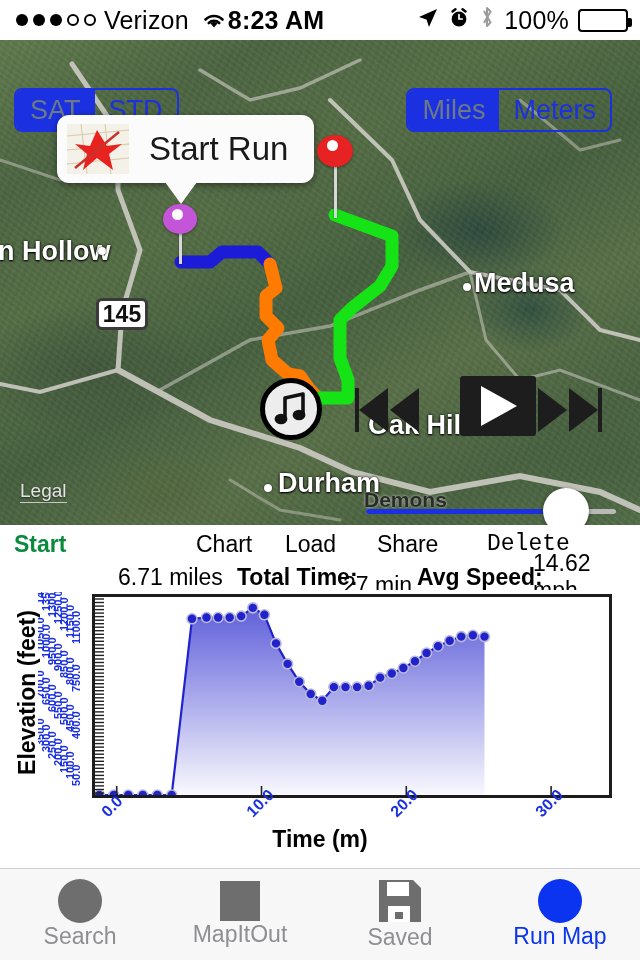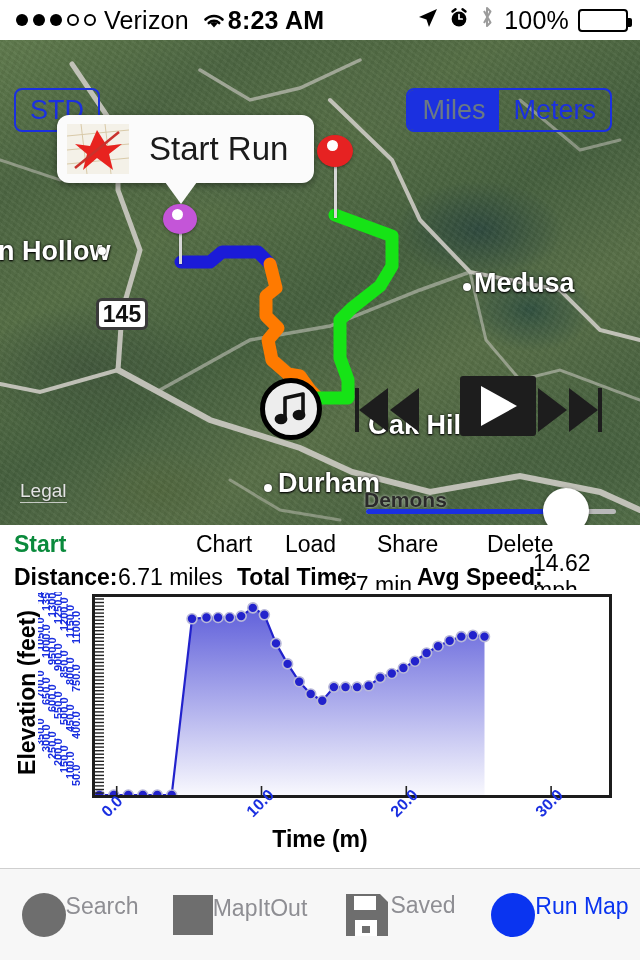--- a/index.html
+++ b/index.html
@@ -154,21 +154,21 @@
     transform: rotate(-45deg); transform-origin: left top; white-space: nowrap;
   }
   .xlabel { position: absolute; top: 826px; left: 0; width: 640px; text-align: center; font-size: 23px; font-weight: bold; color: #000; }
 
   
   .tabbar {
     position: absolute; bottom: 0; left: 0; width: 640px; height: 92px;
     background: #f7f7f7; border-top: 1px solid #cfcfcf;
     display: flex; align-items: center;
   }
-  .tab { flex: 1; display: flex; flex-direction: row; align-items: flex-start; justify-content: center; gap: 0; }
+  .tab { flex: 1; display: flex; flex-direction: column; align-items: center; justify-content: center; gap: 0; }
   .tab-label { font-size: 23px; color: #8e8e93; }
   .tab.active .tab-label { color: #0a34f0; }
   .ic-circle { width: 44px; height: 44px; border-radius: 50%; background: #6e6e6e; }
   .ic-circle.blue { background: #0a34f0; }
   .ic-square { width: 40px; height: 40px; background: #6e6e6e; }
   .ic-floppy { width: 46px; height: 46px; position: relative; }
 </style>
 </head>
 <body>
 
@@ -251,20 +251,21 @@
     <div class="map-label" style="left:278px; top:428px; font-size:27px;">Durham</div>
     <div class="poi-dot" style="left:264px; top:444px;"></div>
 
     <div class="map-label dark" style="left:364px; top:448px; font-size:21px;">Demons</div>
 
     <div class="shield" style="left:96px; top:258px; width:52px; height:32px; font-size:23px;">145</div>
 
     <div class="legal">Legal</div>
 
     <div class="seg" style="left:14px; top:48px;">
+      <div class="seg-item on">SAT</div>
       <div class="seg-item">STD</div>
     </div>
 
     <div class="seg" style="right:28px; top:48px;">
       <div class="seg-item on">Miles</div>
       <div class="seg-item">Meters</div>
     </div>
 
     <div class="callout" style="left:57px; top:75px; height:68px;text-align:right;">
       <div class="callout-thumb">
@@ -322,25 +323,24 @@
       <div class="sl-fill" id="slider-fill" style="width: 192px;"></div>
       <div class="sl-thumb" id="slider-thumb" style="left: 177px;"></div>
     </div>
   </div>
 
   <div class="actionbar">
     <div class="act green">Start</div>
     <div class="act blue" style="left:196px;">Chart</div>
     <div class="act blue" style="left:285px;">Load</div>
     <div class="act blue" style="left:377px;">Share</div>
-    <div class="act blue" style="left:487px;">Delete</div>
+    <div class="act blue" style="left:487px;font-family:Liberation Mono, monospace;">Delete</div>
   </div>
 
   <div class="statsrow">
-    <span class="st-key" style="position:absolute;left:14px;">Distance:</span>
     <span class="st-val" style="position:absolute;left:118px;">6.71 miles</span>
     <span class="st-key" style="position:absolute;left:237px;">Total Time:</span>
     <span class="st-val" style="position:absolute;left:343px;margin-top:16px;">27 min</span>
     <span class="st-key" style="position:absolute;left:417px;">Avg Speed:</span>
     <span class="st-val" style="position:absolute;left:533px;">14.62 mph</span>
   </div>
 
   <div class="chartwrap">
     <div class="ylabel" style="top:0; height:204px;">
       <span>Elevation (feet)</span>

